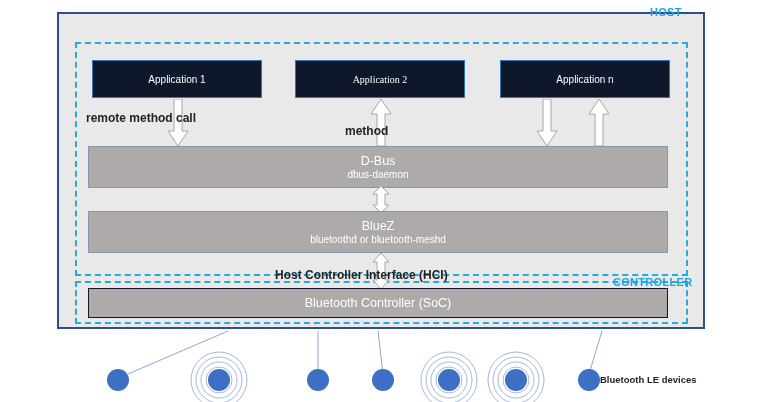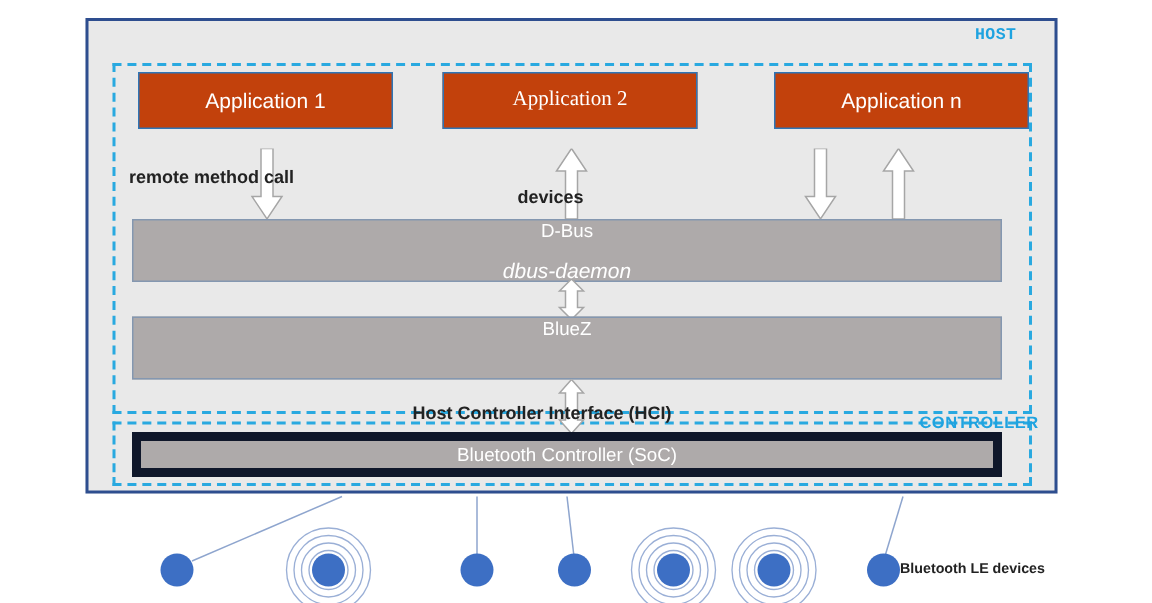--- a/index.html
+++ b/index.html
@@ -10,43 +10,43 @@
   #outer-frame{position:absolute;left:57px;top:12px;width:648px;height:317px;
     background:#E9E9E9;border:2px solid #2E4E8F;box-sizing:border-box;}
 
   
   .dashed{position:absolute;border:2px dashed #29A9E0;box-sizing:border-box;}
   #host-box{left:75px;top:42px;width:613px;height:234px;}
   #controller-box{left:75px;top:281px;width:613px;height:43px;}
 
   .zone-label{position:absolute;font-size:11px;font-weight:bold;color:#1FA3E0;
     letter-spacing:.3px;white-space:nowrap;}
-  #host-label{left:650px;top:18px;font-family:Liberation Mono, monospace;}
+  #host-label{left:650px;top:6px;}
   #controller-label{left:613px;top:276px;}
 
   
-  .appbox{position:absolute;top:48px;height:38px;background:#c2410c;
-    border:1px solid #2E75B6;color:#ffffff;font-size:14px;
+  .appbox{position:absolute;top:60px;height:38px;background:#0f172a;
+    border:1px solid #2E75B6;color:#ffffff;font-size:10px;
     display:flex;align-items:center;justify-content:center;box-sizing:border-box;}
   #app-1{left:92px;width:170px;}
   #app-2{left:295px;width:170px;font-family:Liberation Serif, serif;}
-  #app-n{left:500px;width:170px;margin-left:16px;}
+  #app-n{left:500px;width:170px;}
 
   
   .graybar{position:absolute;left:88px;width:580px;height:42px;
     background:#AEAAAA;border:1px solid #8497B0;color:#ffffff;
-    display:flex;flex-direction:column;align-items:center;justify-content:space-between;
+    display:flex;flex-direction:column;align-items:center;justify-content:center;
     box-sizing:border-box;}
   #dbus-bar{top:146px;}
   #bluez-bar{top:211px;}
   #controller-bar{position:absolute;left:88px;top:288px;width:580px;height:30px;
-    background:#AEAAAA;border:6px solid #0f172a;color:#ffffff;font-size:12.5px;
+    background:#AEAAAA;border:1px solid #0f172a;color:#ffffff;font-size:12.5px;
     display:flex;align-items:center;justify-content:center;box-sizing:border-box;}
   .bar-title{font-size:12.5px;line-height:14px;}
-  .bar-sub{font-size:14px;font-style:italic;line-height:13px;}
+  .bar-sub{font-size:10px;line-height:13px;}
 
   
   .arrow{position:absolute;}
   .arrow svg{display:block;}
 
   
   .anno{position:absolute;font-size:12px;color:#222222;white-space:nowrap;font-weight:bold;}
   #anno-remote{left:86px;top:111px;}
   #anno-signal{left:345px;top:124px;}
   #anno-hci{left:248px;top:268px;padding-left:27px;}
@@ -90,35 +90,36 @@
   </svg>
 </div>
 
 <div class="arrow" style="left:588px;top:99px;">
   <svg width="22" height="48" viewBox="0 0 22 48">
     <polygon points="11,0 21,15 15,15 15,47 7,47 7,15 1,15" fill="#FFFFFF" stroke="#A6A6A6" stroke-width="1"></polygon>
   </svg>
 </div>
 
 <div id="anno-remote" class="anno">remote method call</div>
-<div id="anno-signal" class="anno">devices</div>
+<div id="anno-signal" class="anno">method</div>
 
 <div id="dbus-bar" class="graybar">
   <div class="bar-title">D-Bus</div>
   <div class="bar-sub">dbus-daemon</div>
 </div>
 
 <div class="arrow" style="left:370px;top:186px;">
   <svg width="22" height="27" viewBox="0 0 22 27">
     <polygon points="11,0 19,8 15,8 15,19 19,19 11,27 3,19 7,19 7,8 3,8" fill="#FFFFFF" stroke="#A6A6A6" stroke-width="1"></polygon>
   </svg>
 </div>
 
 <div id="bluez-bar" class="graybar">
   <div class="bar-title">BlueZ</div>
+  <div class="bar-sub">bluetoothd or bluetooth-meshd</div>
 </div>
 
 <div class="arrow" style="left:370px;top:253px;">
   <svg width="22" height="36" viewBox="0 0 22 36">
     <polygon points="11,0 19,9 15,9 15,27 19,27 11,36 3,27 7,27 7,9 3,9" fill="#FFFFFF" stroke="#A6A6A6" stroke-width="1"></polygon>
   </svg>
 </div>
 
 <div id="anno-hci" class="anno">Host Controller Interface (HCI)</div>
 

